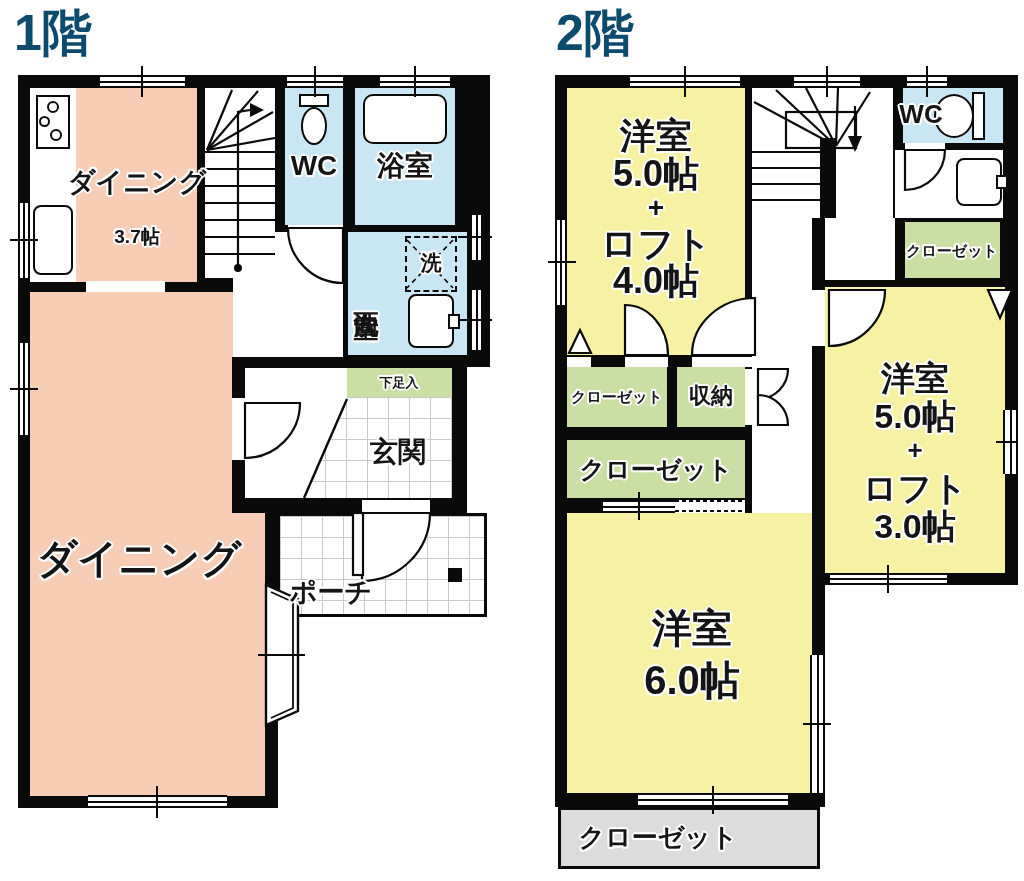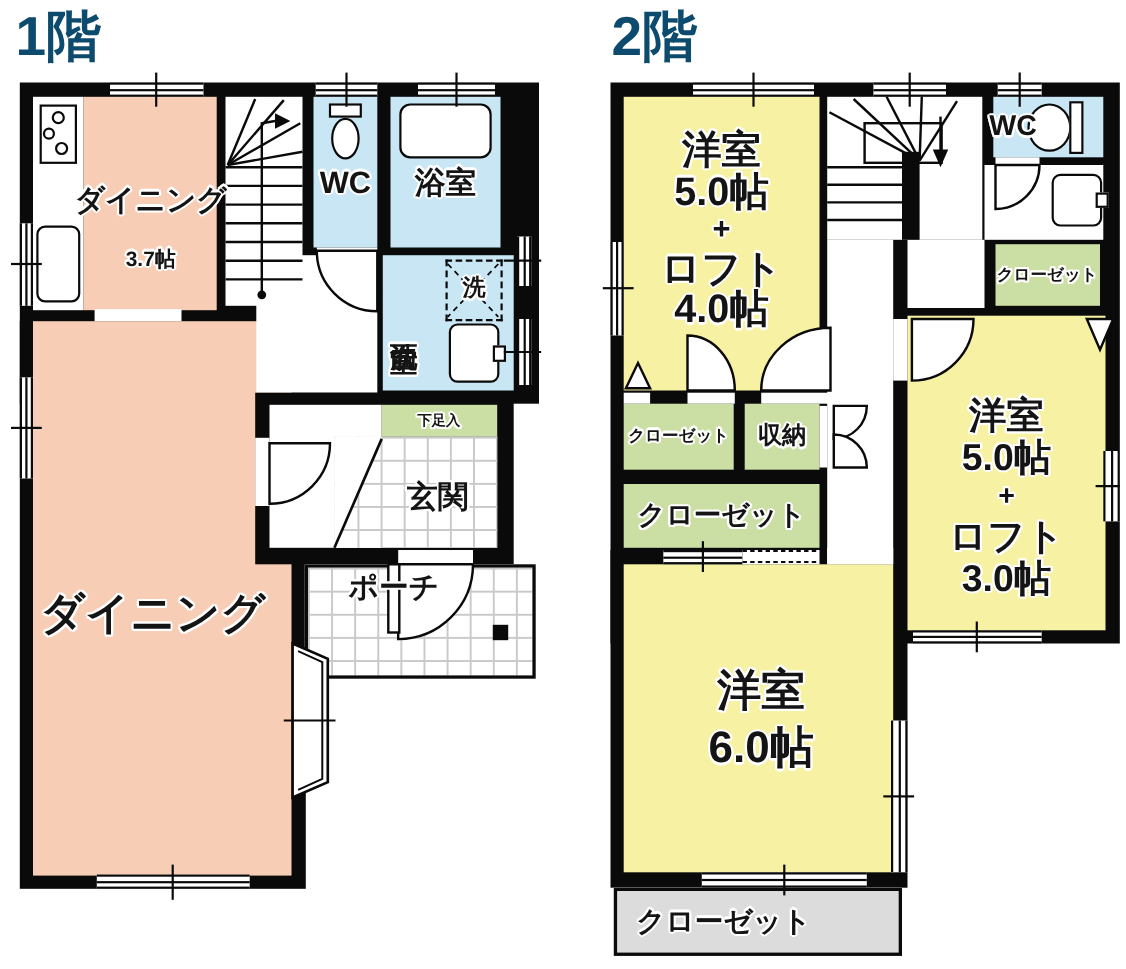--- a/index.html
+++ b/index.html
@@ -212,21 +212,21 @@
 
   <div class="lbl" style="left:137px;top:182px;font-size:27px;">ダイニング</div>
   <div class="lbl" style="left:137px;top:216px;font-size:19px;margin-top:20px;">3.7帖</div>
   <div class="lbl" style="left:314px;top:166px;font-size:28px;">WC</div>
   <div class="lbl" style="left:405px;top:166px;font-size:28px;">浴室</div>
   <div class="lbl lblv" style="left:366px;top:294px;font-size:25px;">洗面室</div>
   <div class="lbl" style="left:431px;top:262px;font-size:21px;">洗</div>
   <div class="lbl" style="left:399px;top:382px;font-size:13px;">下足入</div>
   <div class="lbl" style="left:398px;top:452px;font-size:28px;">玄関</div>
   <div class="lbl" style="left:139px;top:558px;font-size:40px;">ダイニング</div>
-  <div class="lbl" style="left:331px;top:534px;font-size:27px;margin-left:27px;">ポーチ</div>
+  <div class="lbl" style="left:331px;top:592px;font-size:27px;">ポーチ</div>
 
   <div class="lbl" style="left:656px;top:136px;font-size:36px;">洋室</div>
   <div class="lbl" style="left:656px;top:174px;font-size:36px;">5.0帖</div>
   <div class="lbl" style="left:656px;top:208px;font-size:28px;">+</div>
   <div class="lbl" style="left:656px;top:244px;font-size:36px;">ロフト</div>
   <div class="lbl" style="left:656px;top:281px;font-size:36px;">4.0帖</div>
   <div class="lbl" style="left:921px;top:114px;font-size:26px;">WC</div>
   <div class="lbl" style="left:952px;top:250px;font-size:15px;">クローゼット</div>
   <div class="lbl" style="left:915px;top:378px;font-size:34px;">洋室</div>
   <div class="lbl" style="left:915px;top:416px;font-size:34px;">5.0帖</div>

